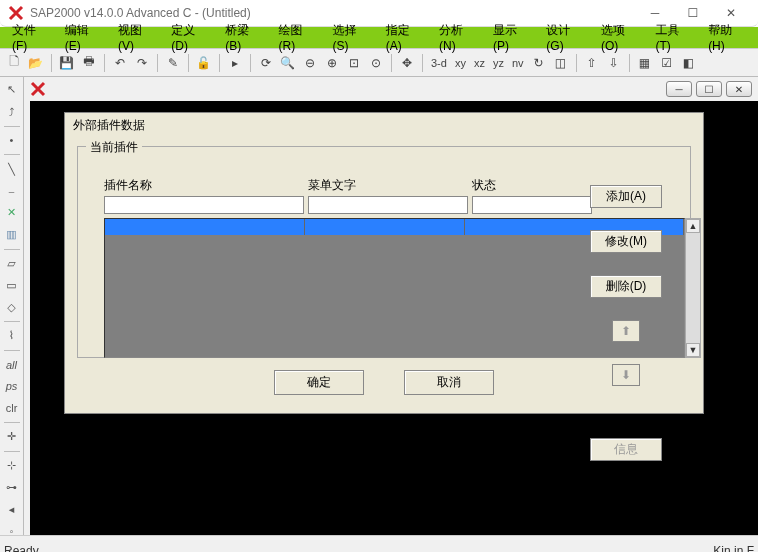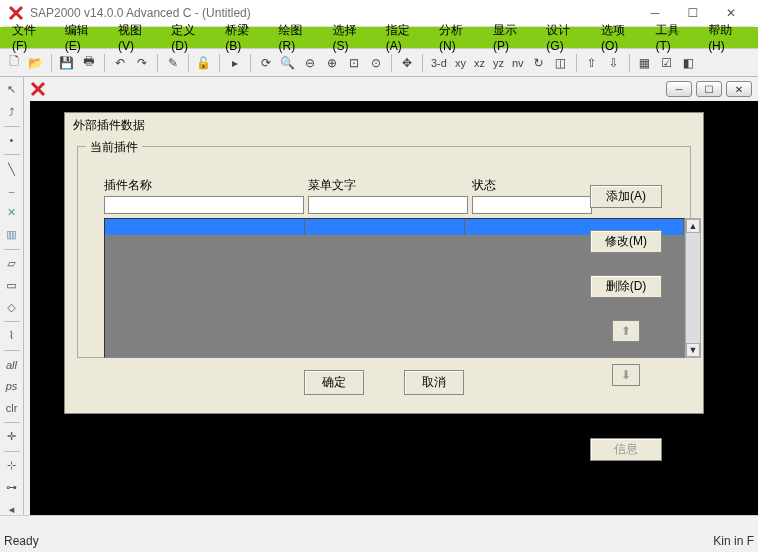--- a/index.html
+++ b/index.html
@@ -52,24 +52,24 @@
 .grid .selected-row { position: absolute; left: 0; top: 0; right: 0; height: 16px; background: #2a80ff; display: flex; }
 .grid .cell { border-right: 1px solid #666; height: 100%; }
 .scroll-v { width: 16px; background: #ddd; border: 1px solid #aaa; display: flex; flex-direction: column; }
 .scroll-v .arrow { height: 14px; display: flex; align-items: center; justify-content: center; font-size: 9px; color: #333; background: #eee; border: 1px solid #aaa; cursor: pointer; }
 .scroll-v .track { flex: 1; }
 .side-actions { position: absolute; right: 28px; top: 38px; width: 72px; display: flex; flex-direction: column; gap: 22px; }
 .dlg-btn { border: 1px solid #888; background: #ece9d8; padding: 2px 0; cursor: pointer; text-align: center; box-shadow: 1px 1px 0 #fff inset; }
 .dlg-btn.disabled { color: #999; }
 .arrow-btn { width: 28px; height: 22px; margin: 0 auto; display: flex; align-items: center; justify-content: center; border: 1px solid #888; background: #ece9d8; color: #999; cursor: pointer; }
 .bottom-actions { display: flex; justify-content: center; gap: 40px; margin-top: 12px; }
-.bottom-actions .dlg-btn { width: 60px; padding: 3px 12px; }
-
-
-.statusbar { position: absolute; left: 0; right: 0; bottom: 0; height: 12px; background: #f0f0f0; border-top: 1px solid #ccc; display: flex; font-size: 11px; color: #333; padding: 18px 4px; }
+.bottom-actions .dlg-btn { width: 90px; padding: 3px 12px; }
+
+
+.statusbar { position: absolute; left: 0; right: 0; bottom: 0; height: 12px; background: #f0f0f0; border-top: 1px solid #ccc; display: flex; font-size: 11px; color: #333; padding: 8px 4px; }
 .statusbar .s-item { margin-right: 20px; }
 .statusbar .s-right { margin-left: auto; }
 
 
 .sap-x { fill: #f7941d; }
 </style>
 </head>
 <body>
 
 <div class="main-titlebar">

